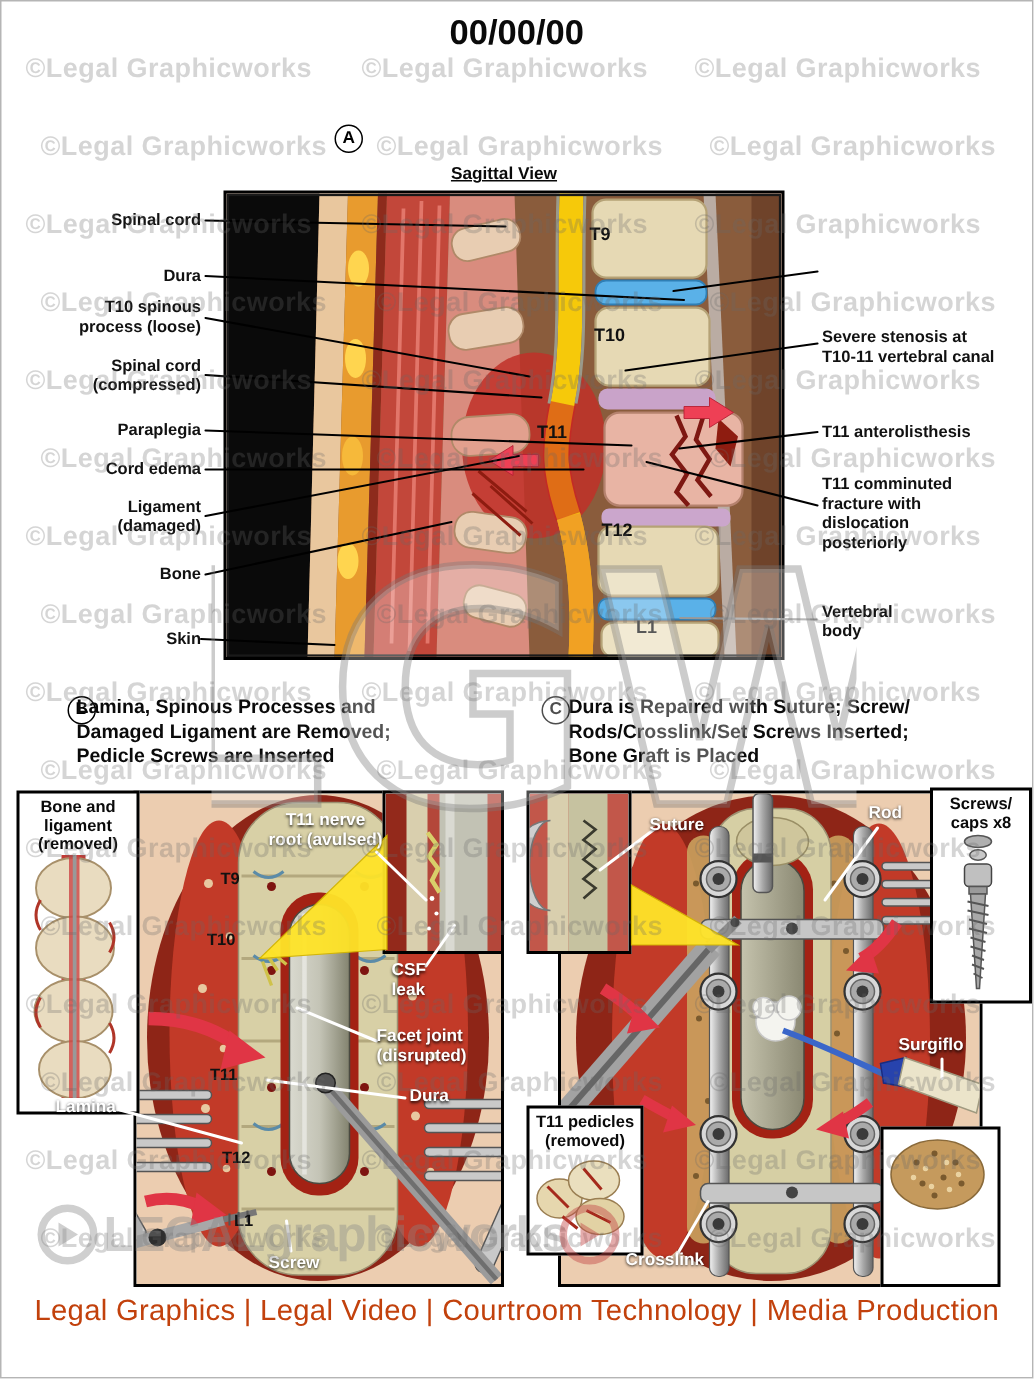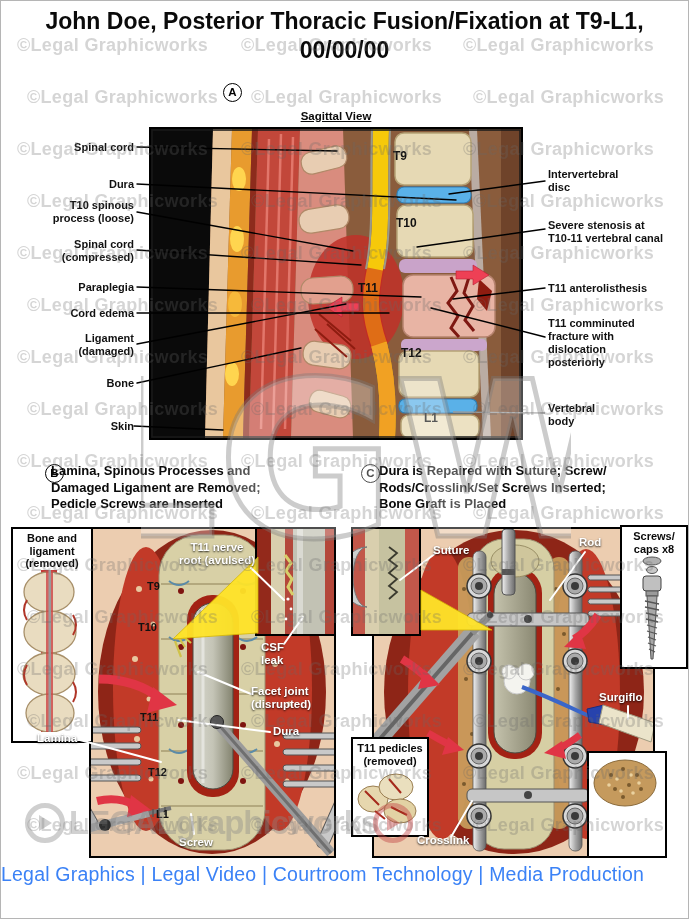--- a/index.html
+++ b/index.html
@@ -31,30 +31,29 @@
   .bottom-wm{position:absolute;top:802px;left:0;width:689px;height:52px;z-index:45;
              pointer-events:none;}
   .bwm-group{position:absolute;top:0;display:flex;align-items:center;gap:4px;}
   .play-circle{display:inline-block;width:30px;height:30px;border:5px solid rgba(135,135,135,.40);
                border-radius:50%;position:relative;}
   .play-circle.red{border-color:rgba(195,70,70,.45);}
   .play-circle::after{content:"";position:absolute;left:9px;top:7px;border-style:solid;
                border-width:8px 0 8px 13px;border-color:transparent transparent transparent rgba(135,135,135,.40);}
   .play-circle.red::after{border-left-color:rgba(195,70,70,.45);}
   .bwm-text{font-weight:bold;font-size:33px;color:rgba(135,135,135,.38);letter-spacing:-1px;}
-  .footer{position:absolute;top:862px;left:0;width:100%;text-align:left;font-size:19.5px;
-          color:#3b82f6;z-index:30;letter-spacing:.2px;}
+  .footer{position:absolute;top:862px;left:0;width:100%;text-align:center;font-size:19.5px;
+          color:#c2410c;z-index:30;letter-spacing:.2px;}
 </style>
 </head>
 <body>
 
 <div class="page">
 
   <div class="title">
-    <div>John Doe, Posterior Thoracic Fusion/Fixation at T9-L1,</div>
     <div>00/00/00</div>
   </div>
 
   <div class="circ" style="left:222px;top:82px">A</div>
 
   <div class="circ" style="left:44px;top:463px">B</div>
   <div class="sec-head" style="left:50px;top:462px;width:280px">Lamina, Spinous Processes and
 Damaged Ligament are Removed;
 Pedicle Screws are Inserted</div>
 
@@ -403,22 +402,20 @@
 process (loose)</div>
   <div class="lbl ra" style="left:8px;top:237px;width:125px">Spinal cord
 (compressed)</div>
   <div class="lbl ra" style="left:8px;top:280px;width:125px">Paraplegia</div>
   <div class="lbl ra" style="left:8px;top:306px;width:125px">Cord edema</div>
   <div class="lbl ra" style="left:8px;top:331px;width:125px">Ligament
 (damaged)</div>
   <div class="lbl ra" style="left:8px;top:376px;width:125px">Bone</div>
   <div class="lbl ra" style="left:8px;top:419px;width:125px">Skin</div>
 
-  <div class="lbl" style="left:547px;top:167px;width:140px">Intervertebral
-disc</div>
   <div class="lbl" style="left:547px;top:218px;width:140px">Severe stenosis at
 T10-11 vertebral canal</div>
   <div class="lbl" style="left:547px;top:281px;width:140px">T11 anterolisthesis</div>
   <div class="lbl" style="left:547px;top:316px;width:140px">T11 comminuted
 fracture with
 dislocation
 posteriorly</div>
   <div class="lbl" style="left:547px;top:401px;width:140px">Vertebral
 body</div>
 

